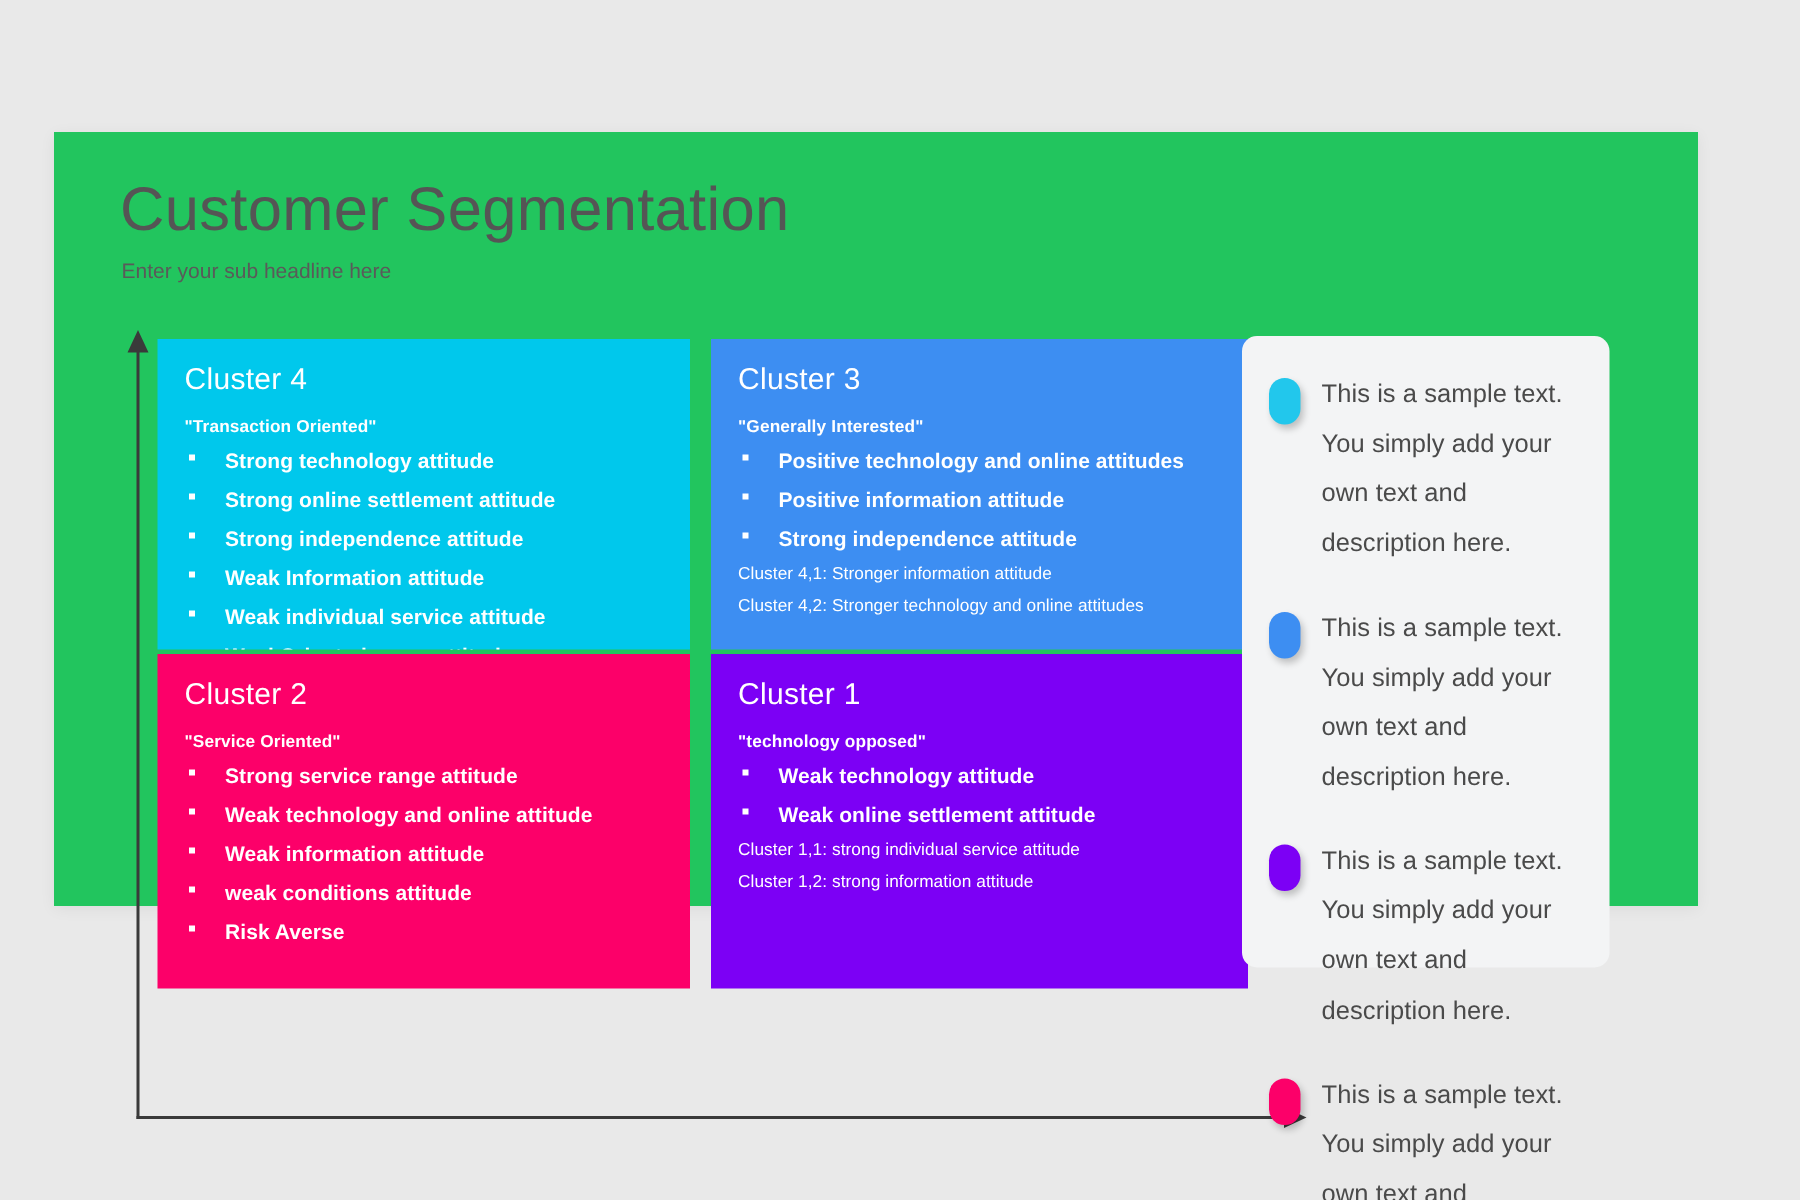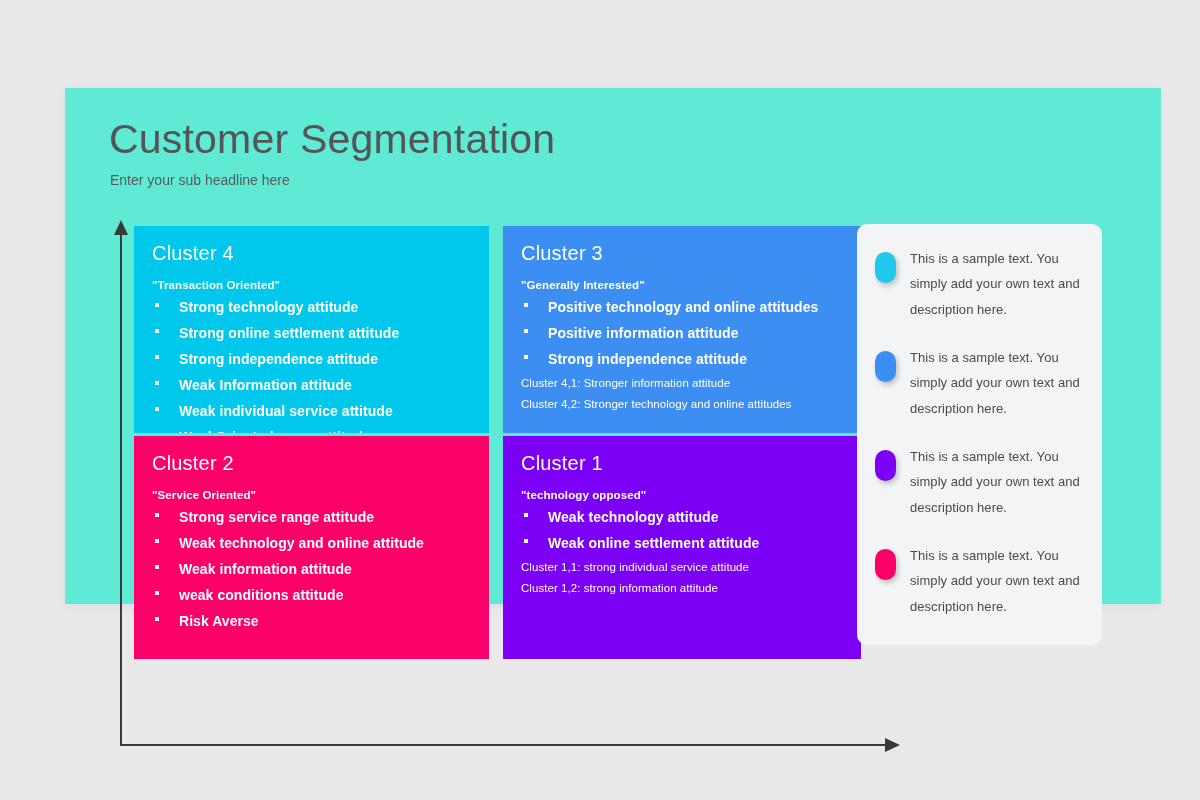--- a/index.html
+++ b/index.html
@@ -6,23 +6,23 @@
   html, body {
     width:1200px; height:800px;
     background:#e9e9e9;
     font-family:"Liberation Sans", sans-serif;
     overflow:hidden;
   }
   #stage { position:relative; width:1200px; height:800px; }
 
   
   #slide {
-    position:absolute; left:65px; top:88px;
+    position:absolute; left:36px; top:88px;
     width:1096px; height:516px;
-    background:#5eead4;
+    background:#22c55e;
     box-shadow:0 2px 10px rgba(0,0,0,0.06);
   }
 
   
   #page-title {
     position:absolute; left:44px; top:28px;
     font-size:41px; font-weight:400; color:#555555;
     letter-spacing:0.2px; white-space:nowrap;
   }
   #page-subtitle {
@@ -86,21 +86,21 @@
     background:#f3f4f5; border-radius:10px;
     padding:22px 20px 0 18px;
   }
   .side-item { display:flex; align-items:flex-start; margin-bottom:23px; }
   .side-pill {
     flex:0 0 auto; width:21px; height:31px; border-radius:11px;
     margin-top:6px; margin-right:14px;
     box-shadow:2px 3px 5px rgba(0,0,0,0.22);
   }
   .side-text {
-    font-size:13px; font-weight:400; color:#4a4a4a;
+    font-size:17px; font-weight:400; color:#4a4a4a;
     line-height:1.95; letter-spacing:0.05px;
   }
 </style>
 </head>
 <body>
 
 <div id="stage">
   <div id="slide">
 
     <div id="page-title">Customer Segmentation</div>

